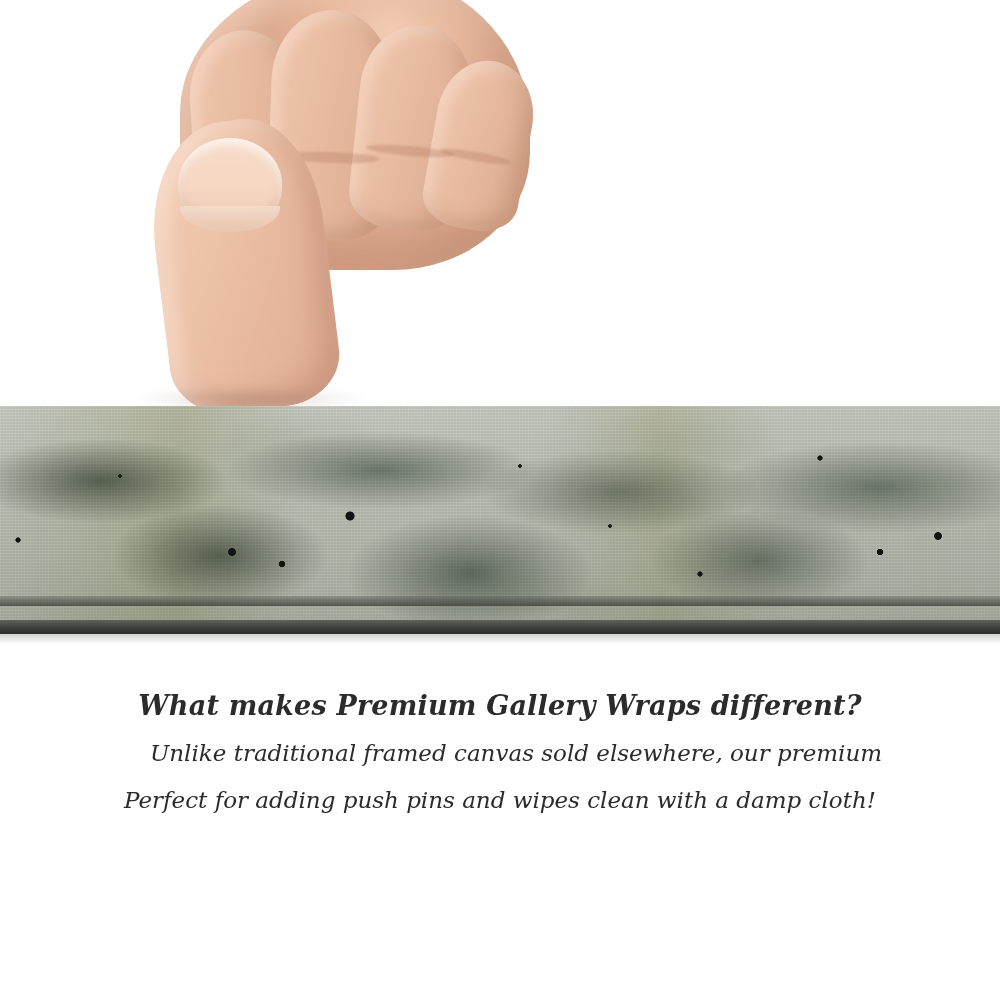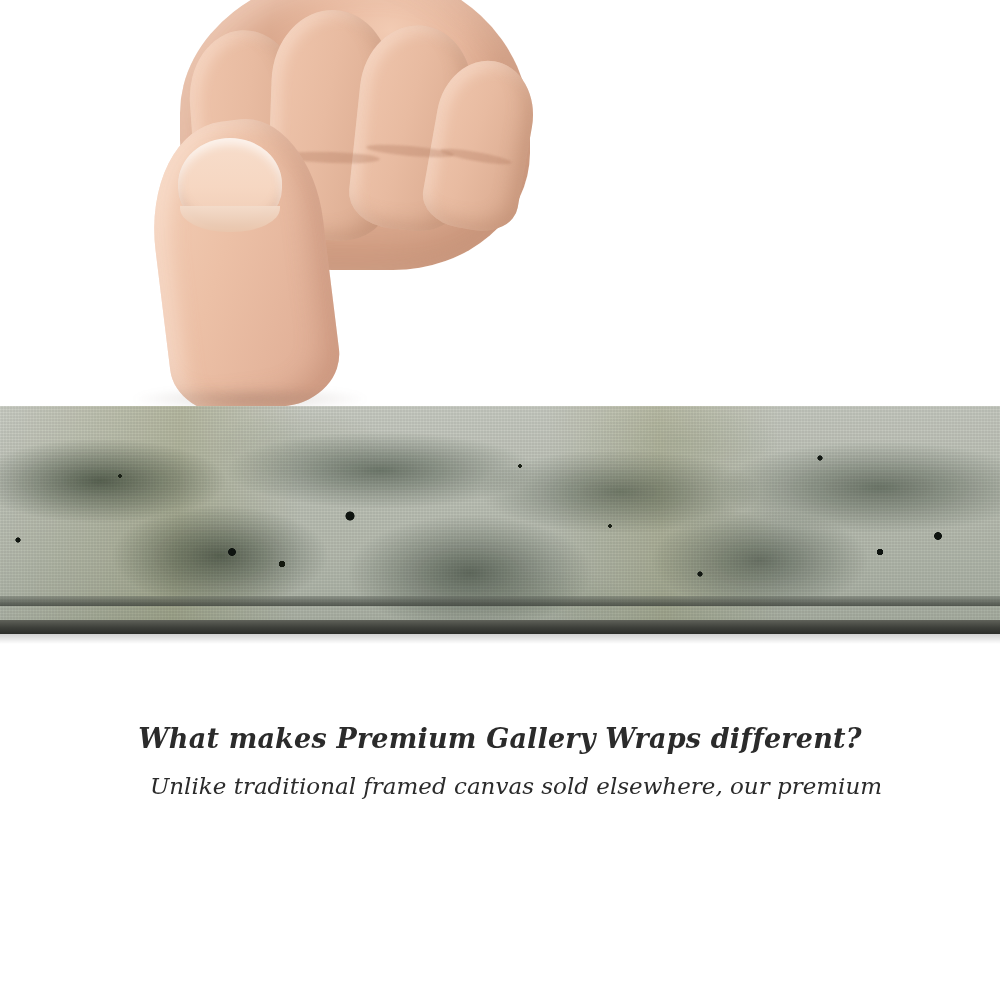--- a/index.html
+++ b/index.html
@@ -213,21 +213,20 @@
     text-align: center;
     color: #2b2b2b;
     font-family: "DejaVu Serif", serif;
     font-style: italic;
   }
   .caption-title {
     font-size: 27px;
     font-weight: 700;
     letter-spacing: 0.2px;
     margin-bottom: 14px;
-    margin-top: 33px;
   }
   .caption-line {
     font-size: 23px;
     line-height: 37px;
     font-weight: 400;
     padding-left: 32px;
   }
   .caption-last {
     font-size: 23px;
     line-height: 37px;
@@ -266,15 +265,16 @@
       <div class="strip-bottom-bevel"></div>
     </div>
 
     <div class="strip-edge-dark"></div>
     <div class="strip-under-shadow"></div>
   </div>
 
   <div class="caption">
     <div class="caption-title">What makes Premium Gallery Wraps different?</div>
     <div class="caption-line">Unlike traditional framed canvas sold elsewhere, our premium</div>
+    <div class="caption-last">Perfect for adding push pins and wipes clean with a damp cloth!</div>
   </div>
 
 </div>
 
 </body></html>

